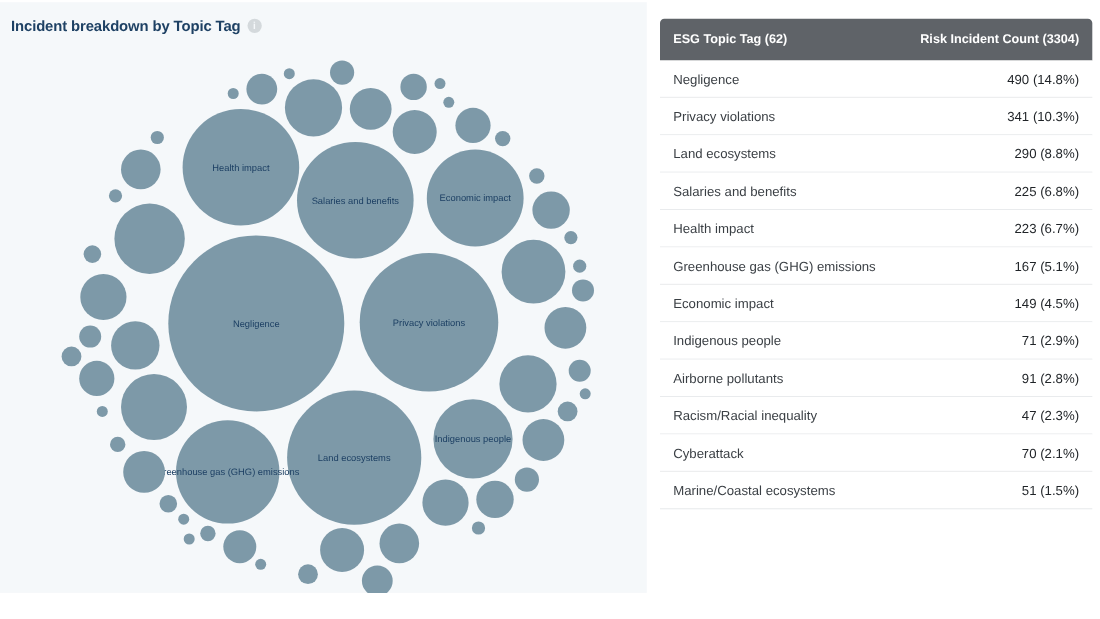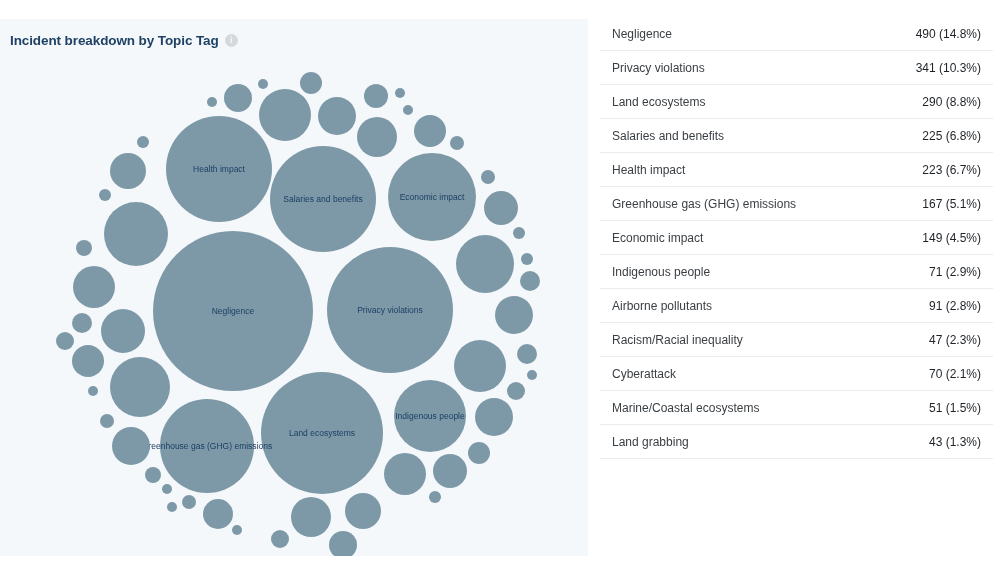--- a/index.html
+++ b/index.html
@@ -1,21 +1,21 @@
 <!DOCTYPE html>
 <html><head>
 <meta charset="utf-8">
 <style>
   html,body{margin:0;padding:0;}
   body{
     width:1000px;height:563px;position:relative;background:#ffffff;
     font-family:"Liberation Sans","DejaVu Sans",sans-serif;overflow:hidden;
   }
   .chart-panel{
-    position:absolute;left:0;top:19px;width:588px;height:537px;
+    position:absolute;left:0;top:2px;width:588px;height:537px;
     background:#f5f8fa;overflow:hidden;
   }
   .chart-title-row{
     position:absolute;left:10px;top:14px;display:flex;align-items:center;gap:6px;z-index:5;
   }
   .chart-title{
     font-size:13.5px;font-weight:bold;color:#1e4164;letter-spacing:-0.1px;
   }
   .info-icon{
     width:13px;height:13px;border-radius:50%;background:#d4d9dc;color:#f5f8fa;
@@ -127,20 +127,24 @@
       <div class="bubble" style="left: 203px; top: 480px; height: 30px; width: 30px; background: rgb(125, 153, 168);"></div>
       <div class="bubble" style="left: 232px; top: 506px; height: 10px; width: 10px; background: rgb(125, 153, 168);"></div>
       <div class="bubble" style="left: 271px; top: 511px; height: 18px; width: 18px; background: rgb(125, 153, 168);"></div>
       <div class="bubble" style="left: 291px; top: 478px; height: 40px; width: 40px; background: rgb(125, 153, 168);"></div>
       <div class="bubble" style="left: 329px; top: 512px; height: 28px; width: 28px; background: rgb(125, 153, 168);"></div>
       <div class="bubble" style="left: 345px; top: 474px; height: 36px; width: 36px; background: rgb(125, 153, 168);"></div>
     </div>
 </div>
 
 <div class="table-panel">
+  <div class="table-header" style="background: rgb(95, 99, 104);">
+    <span>ESG Topic Tag (62)</span>
+    <span>Risk Incident Count (3304)</span>
+  </div>
   <div>
       <div class="table-row">
         <span class="row-tag">Negligence</span>
         <span class="row-count">490 (14.8%)</span>
       </div>
       <div class="table-row">
         <span class="row-tag">Privacy violations</span>
         <span class="row-count">341 (10.3%)</span>
       </div>
       <div class="table-row">
@@ -176,18 +180,14 @@
         <span class="row-count">47 (2.3%)</span>
       </div>
       <div class="table-row">
         <span class="row-tag">Cyberattack</span>
         <span class="row-count">70 (2.1%)</span>
       </div>
       <div class="table-row">
         <span class="row-tag">Marine/Coastal ecosystems</span>
         <span class="row-count">51 (1.5%)</span>
       </div>
-      <div class="table-row">
-        <span class="row-tag">Land grabbing</span>
-        <span class="row-count">43 (1.3%)</span>
-      </div>
     </div>
 </div>
 
 </body></html>

